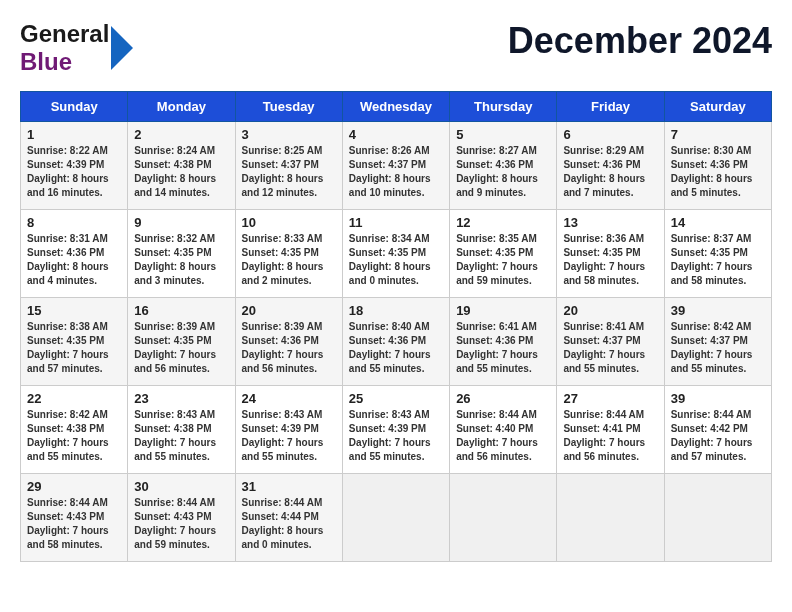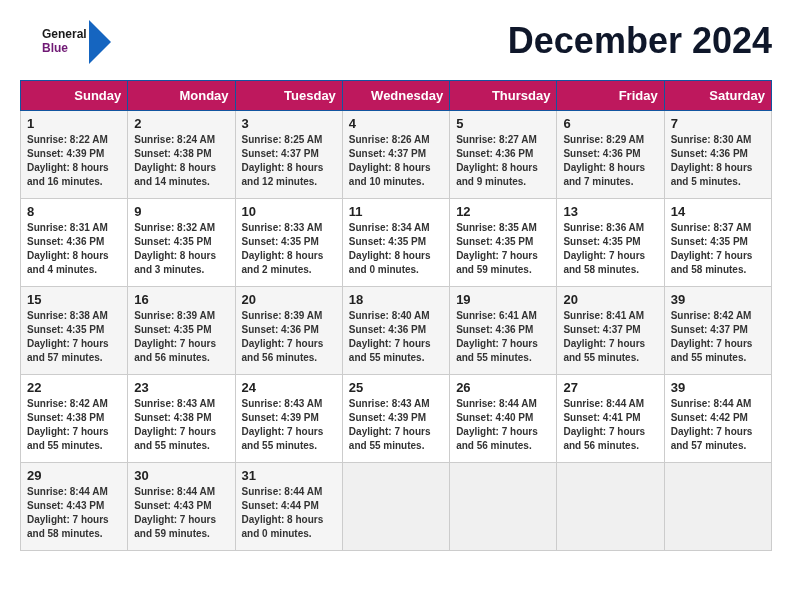--- a/index.html
+++ b/index.html
@@ -31,26 +31,26 @@
     }
     .location {
       font-size: 16px;
       color: #555;
     }
     table {
       width: 100%;
       border-collapse: collapse;
     }
     thead tr th {
-      background-color: #be185d;
+      background-color: #1d4ed8;
       color: #fff;
       font-size: 13px;
       font-weight: bold;
       padding: 7px 6px;
-      text-align: right;
+      text-align: center;
       border: 1px solid #1255a0;
     }
     tbody tr td {
       vertical-align: top;
       border: 1px solid #ccc;
       padding: 5px 6px;
       font-size: 10.5px;
       color: #222;
       background: #fff;
       width: calc(100% / 7);
@@ -78,21 +78,21 @@
     td.empty {
       background: #f0f0f0 !important;
     }
   </style>
 </head>
 <body>
 
 <div class="header">
   <div class="logo">
   <div style="display:flex;align-items:center;">
-    <div style="font-family:Arial,sans-serif;font-weight:bold;font-size:12px;line-height:1.15;margin-left:22px;">
+    <div style="font-family:Arial,sans-serif;font-weight:bold;font-size:24px;line-height:1.15;">
       <span style="color:#1a1a1a;">General</span><br>
       <span style="color:#701a75;">Blue</span>
     </div>
     <svg width="22" height="44" viewBox="0 0 22 44" style="margin-left:2px;">
       <polygon points="0,0 22,22 0,44" fill="#1565c0"></polygon>
     </svg>
   </div>
 </div>
   <div class="title-block">
     <div class="month-title">December 2024</div>

